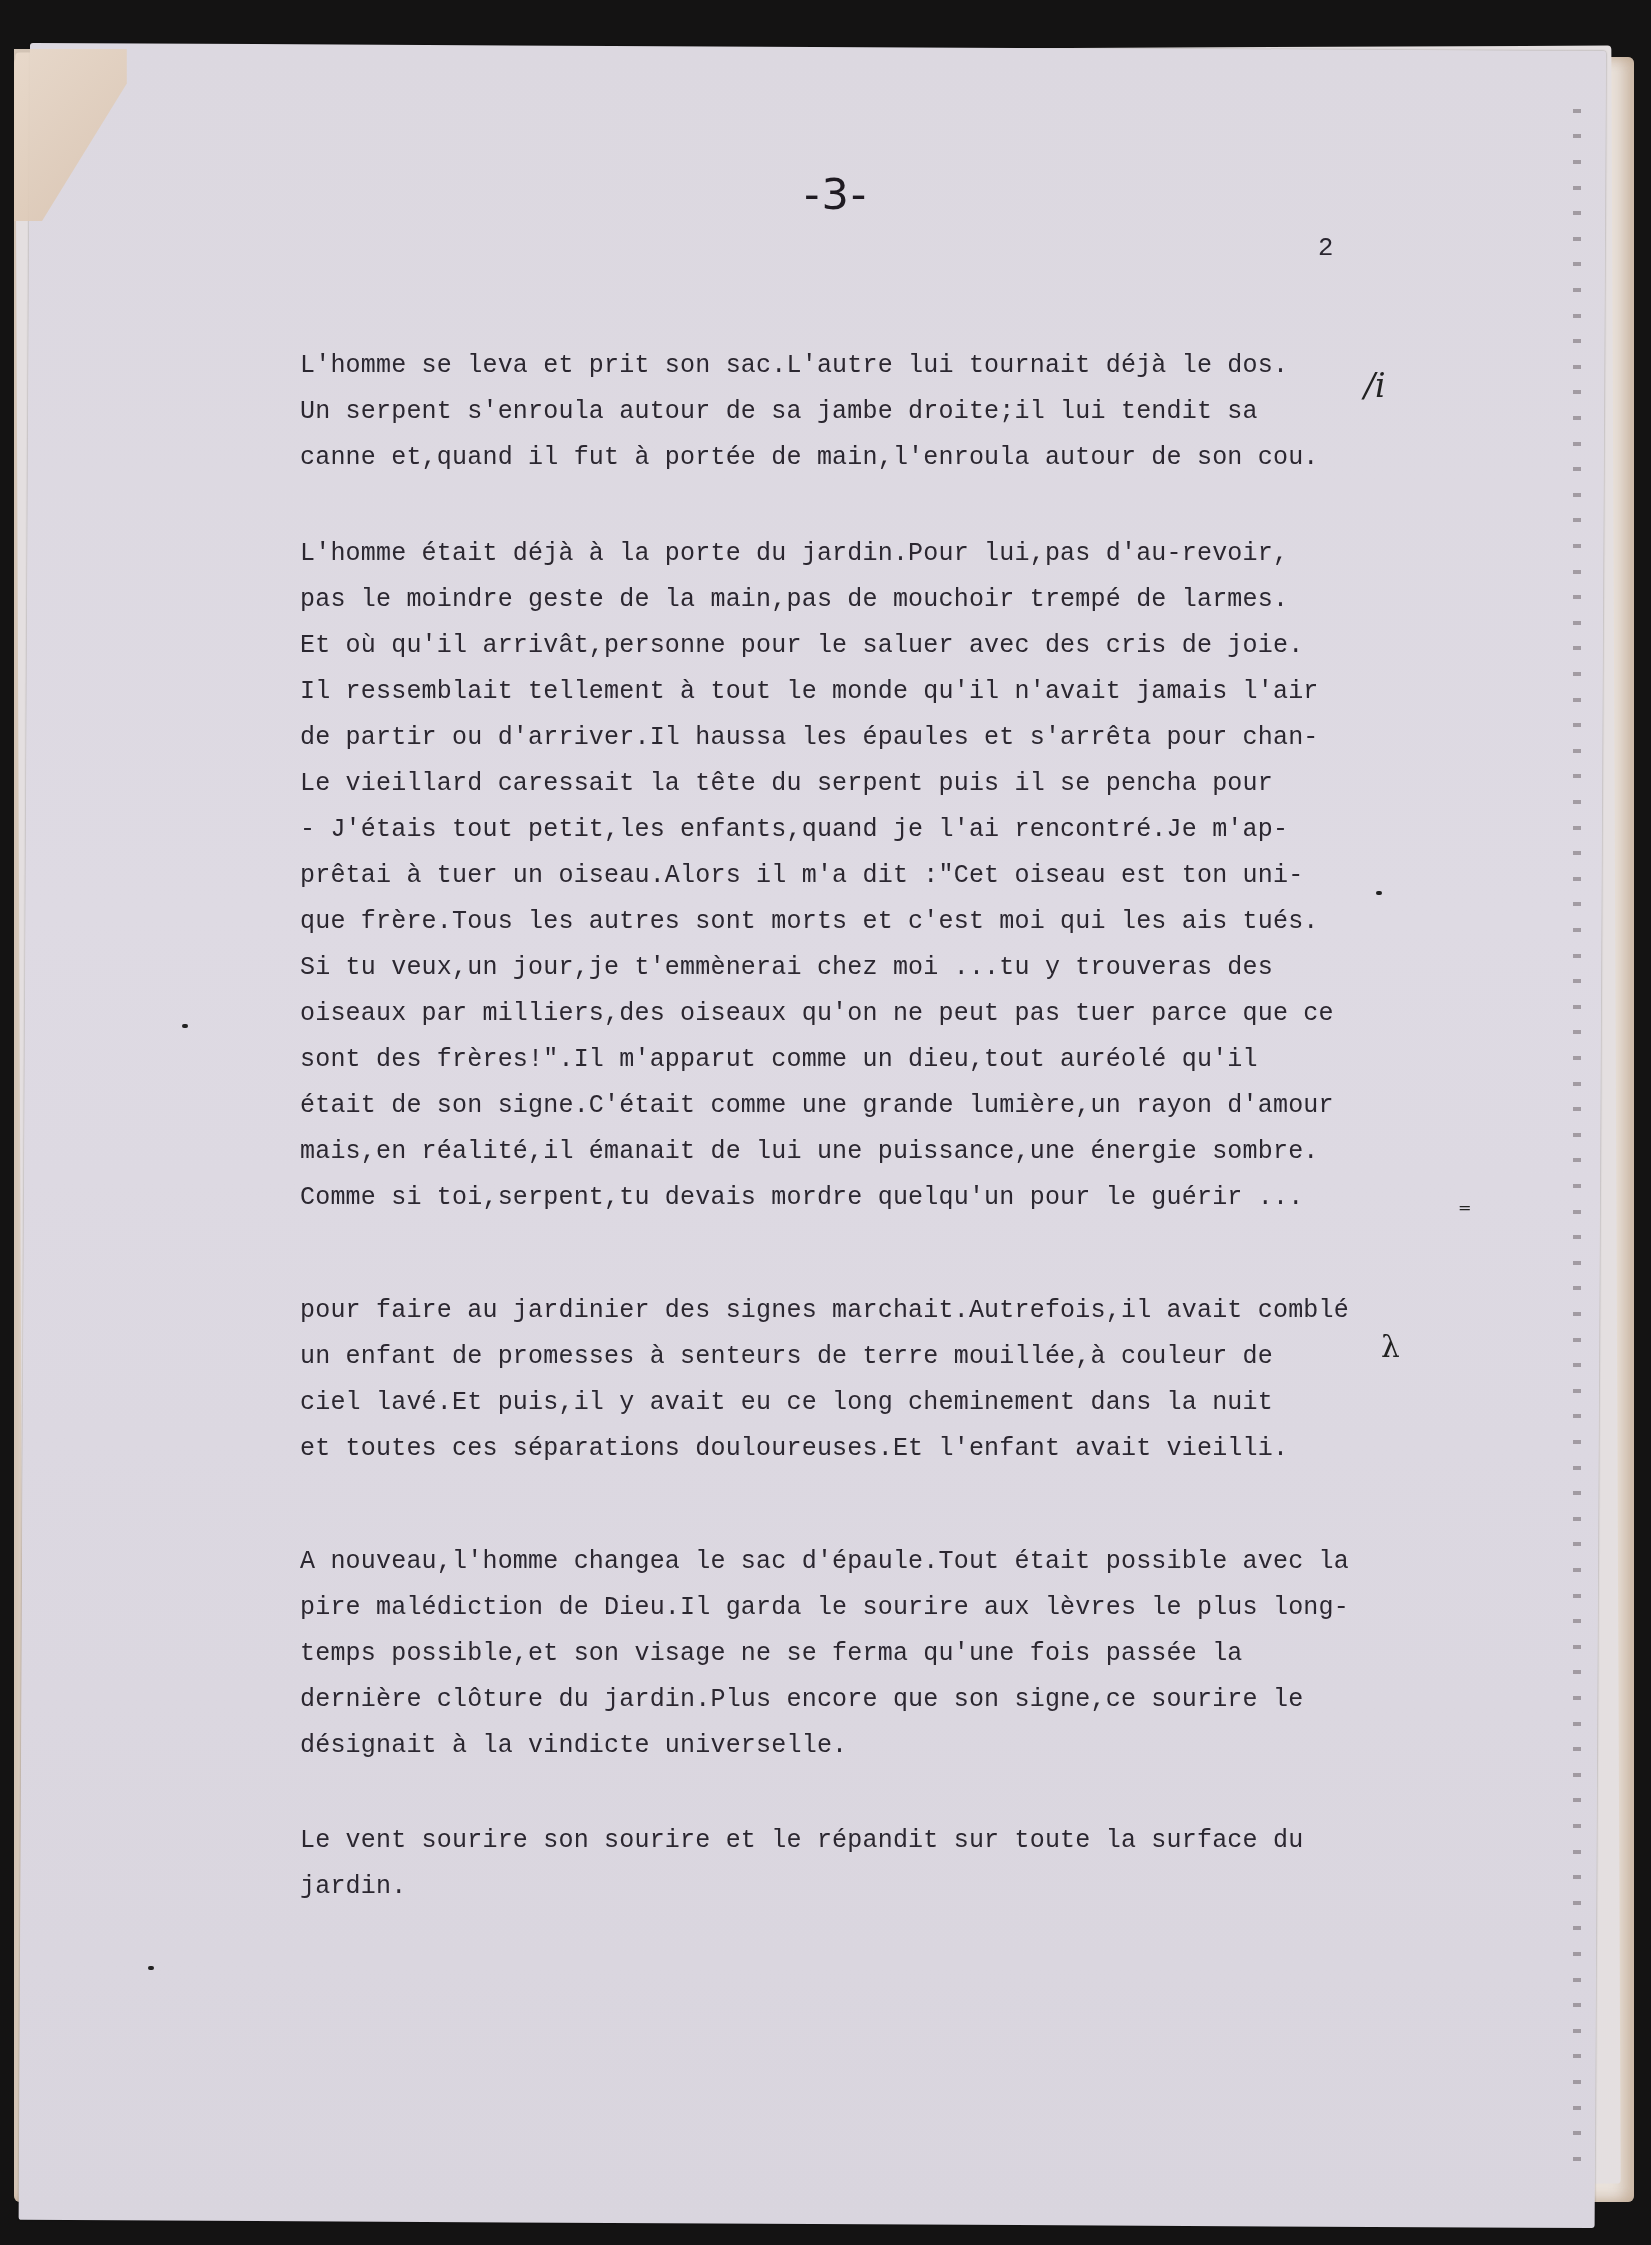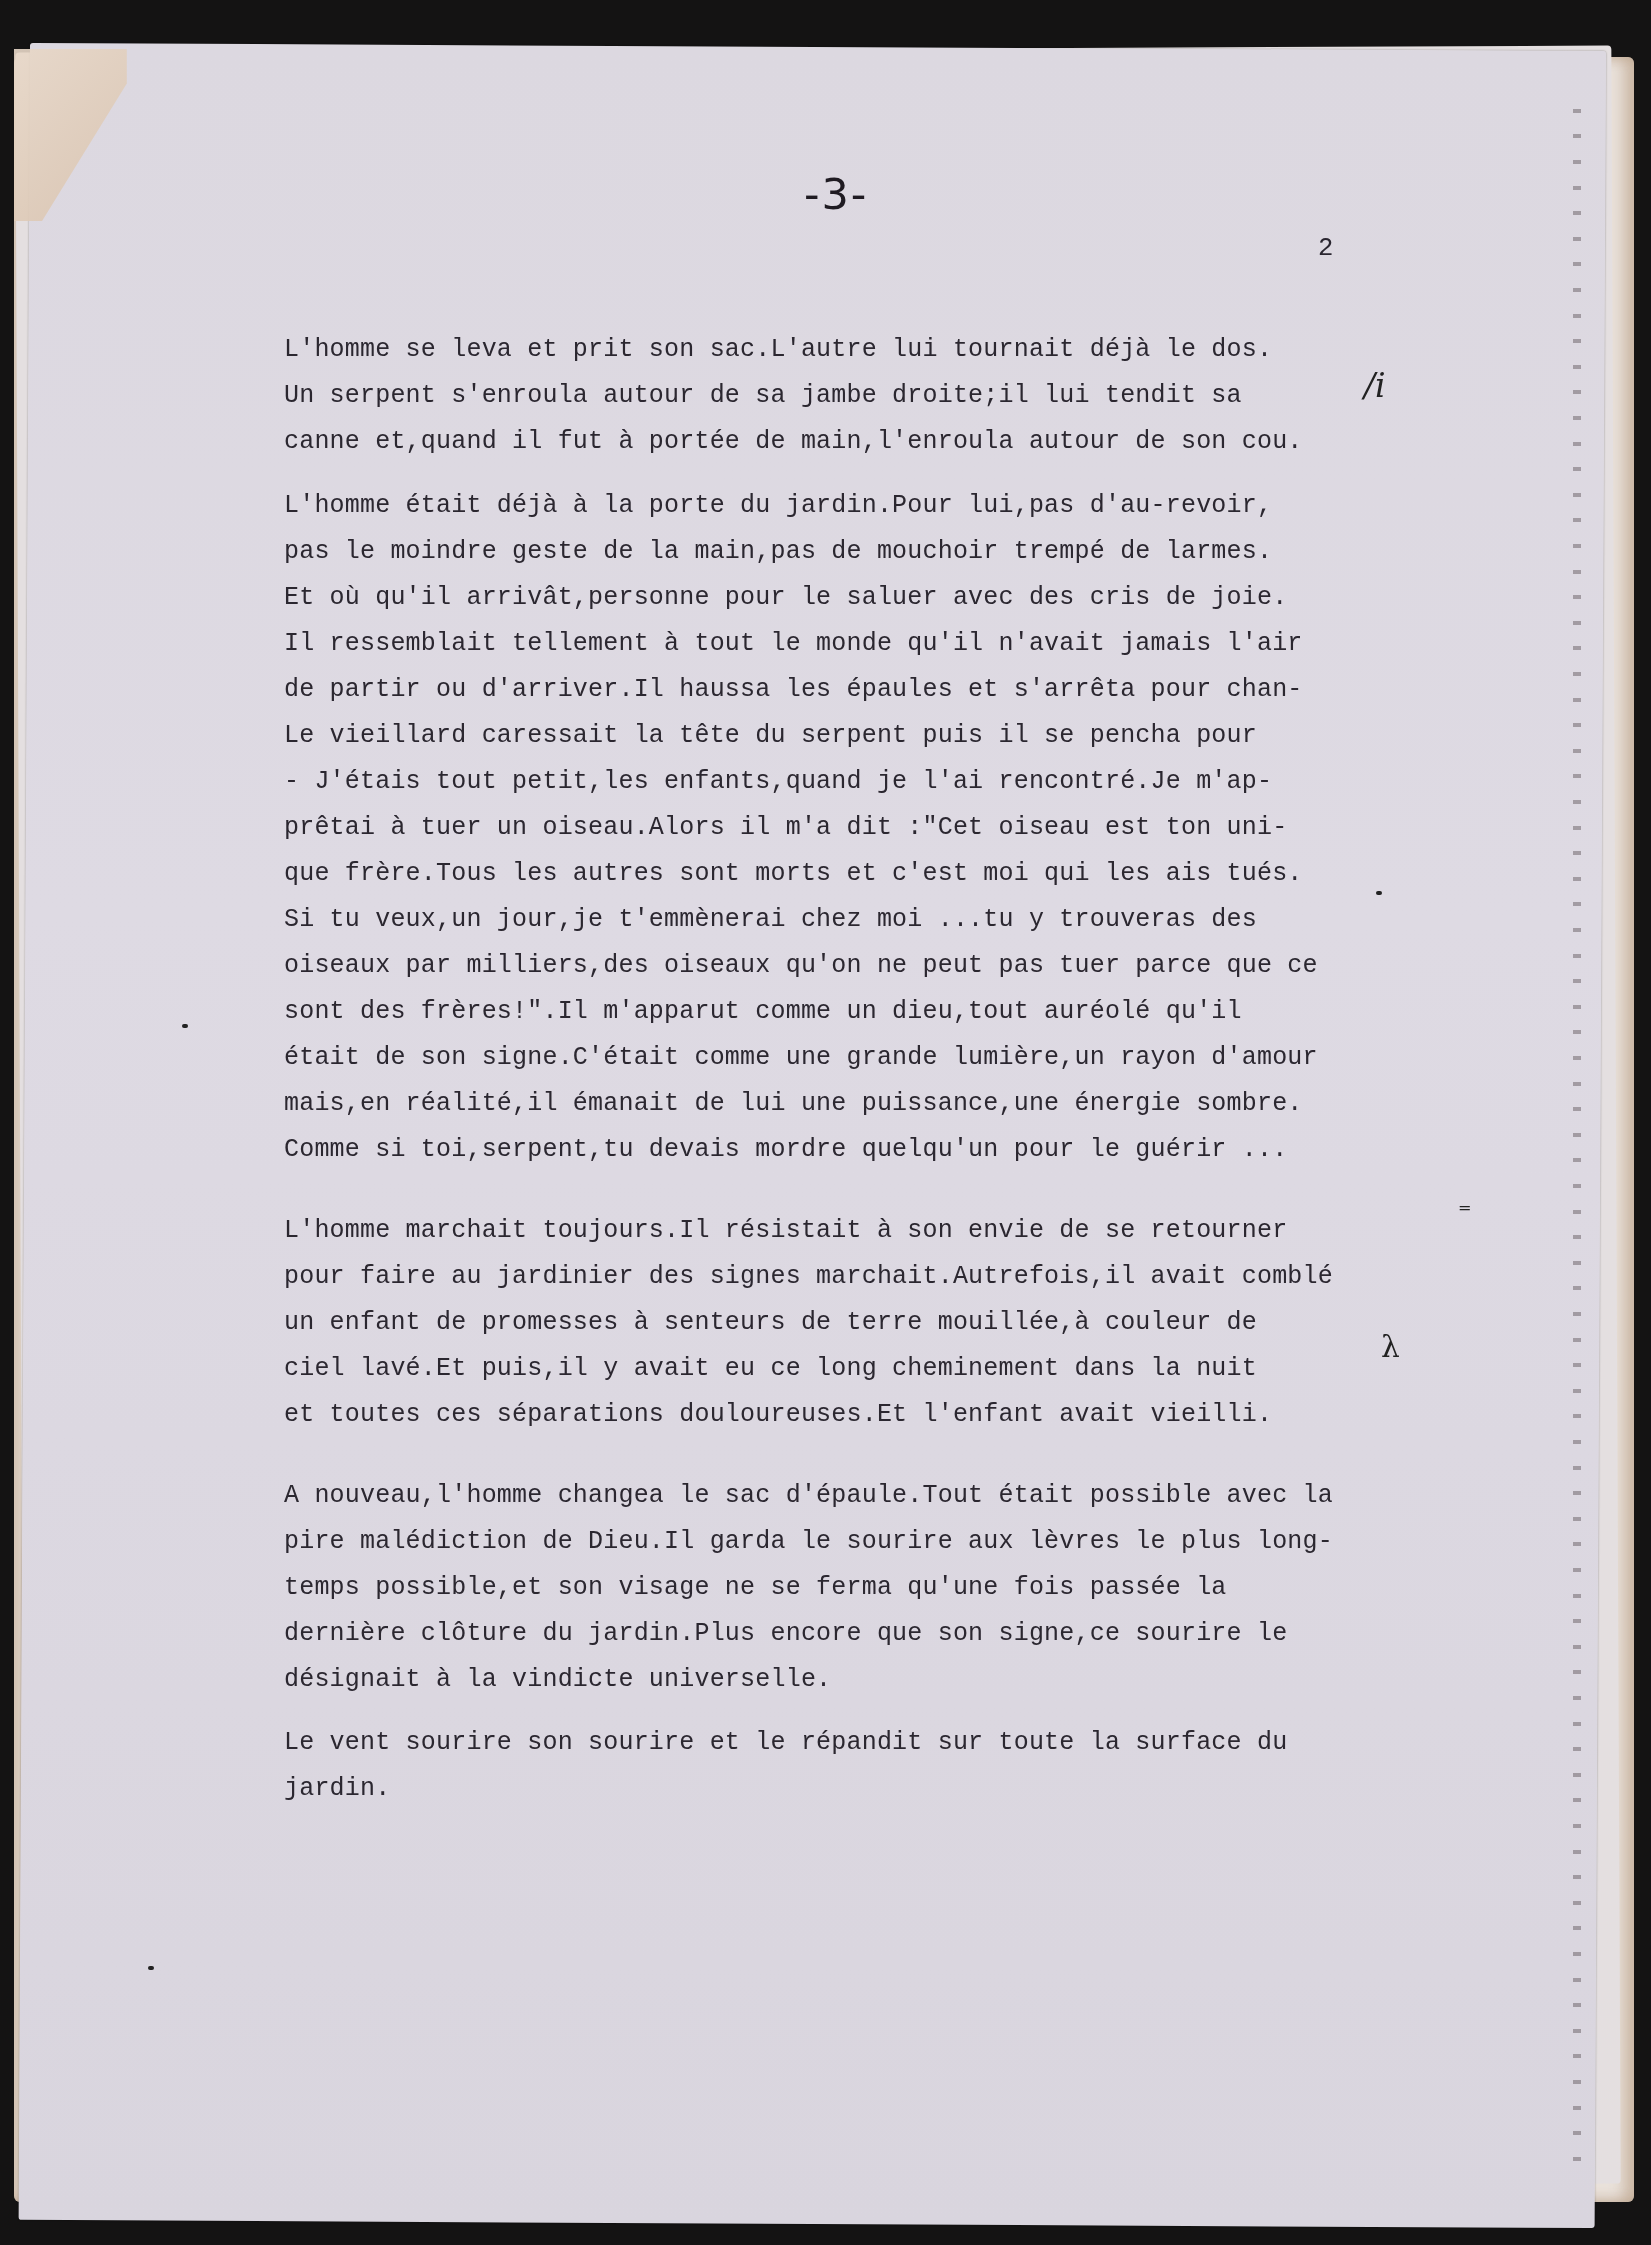--- a/index.html
+++ b/index.html
@@ -49,21 +49,21 @@
     }
     .page-num-typed {
       position: absolute; left: 1318px; top: 234px;
       font-size: 25.6px; color: #2a2630;
     }
     .body-text {
       position: absolute; left: 284px; top: 327px; width: 1133px;
       font-size: 25px; color: #2b2730; line-height: 46px;
       letter-spacing: 0.2px;
     }
-    .para { margin: 0; }
+    .para { margin: 16px; }
     .line { display: block; white-space: pre; }
     .gap-small { height: 17.7px; }
     .gap-large { height: 35px; }
     .margin-note {
       position: absolute; font-family: "DejaVu Serif", serif; color: #222;
     }
     .mn-i { left: 1364px; top: 366px; font-size: 33px; font-style: italic; }
     .mn-lambda { left: 1381px; top: 1330px; font-size: 29.6px; }
     .mn-dash { left: 1458px; top: 1197px; font-size: 25.6px; }
     .speck { position: absolute; width: 5.9px; height: 3.9px; background: #222; border-radius: 2px; }
@@ -102,21 +102,20 @@
     <span class="line">que frère.Tous les autres sont morts et c'est moi qui les ais tués.</span>
     <span class="line">Si tu veux,un jour,je t'emmènerai chez moi ...tu y trouveras des</span>
     <span class="line">oiseaux par milliers,des oiseaux qu'on ne peut pas tuer parce que ce</span>
     <span class="line">sont des frères!".Il m'apparut comme un dieu,tout auréolé qu'il</span>
     <span class="line">était de son signe.C'était comme une grande lumière,un rayon d'amour</span>
     <span class="line">mais,en réalité,il émanait de lui une puissance,une énergie sombre.</span>
     <span class="line">Comme si toi,serpent,tu devais mordre quelqu'un pour le guérir ...</span>
   </div>
   <div class="gap-large"></div>
   <div class="para">
-    <span class="line">L'homme marchait toujours.Il résistait à son envie de se retourner</span>
     <span class="line">pour faire au jardinier des signes marchait.Autrefois,il avait comblé</span>
     <span class="line">un enfant de promesses à senteurs de terre mouillée,à couleur de</span>
     <span class="line">ciel lavé.Et puis,il y avait eu ce long cheminement dans la nuit</span>
     <span class="line">et toutes ces séparations douloureuses.Et l'enfant avait vieilli.</span>
   </div>
   <div class="gap-large"></div>
   <div class="para">
     <span class="line">A nouveau,l'homme changea le sac d'épaule.Tout était possible avec la</span>
     <span class="line">pire malédiction de Dieu.Il garda le sourire aux lèvres le plus long-</span>
     <span class="line">temps possible,et son visage ne se ferma qu'une fois passée la</span>

